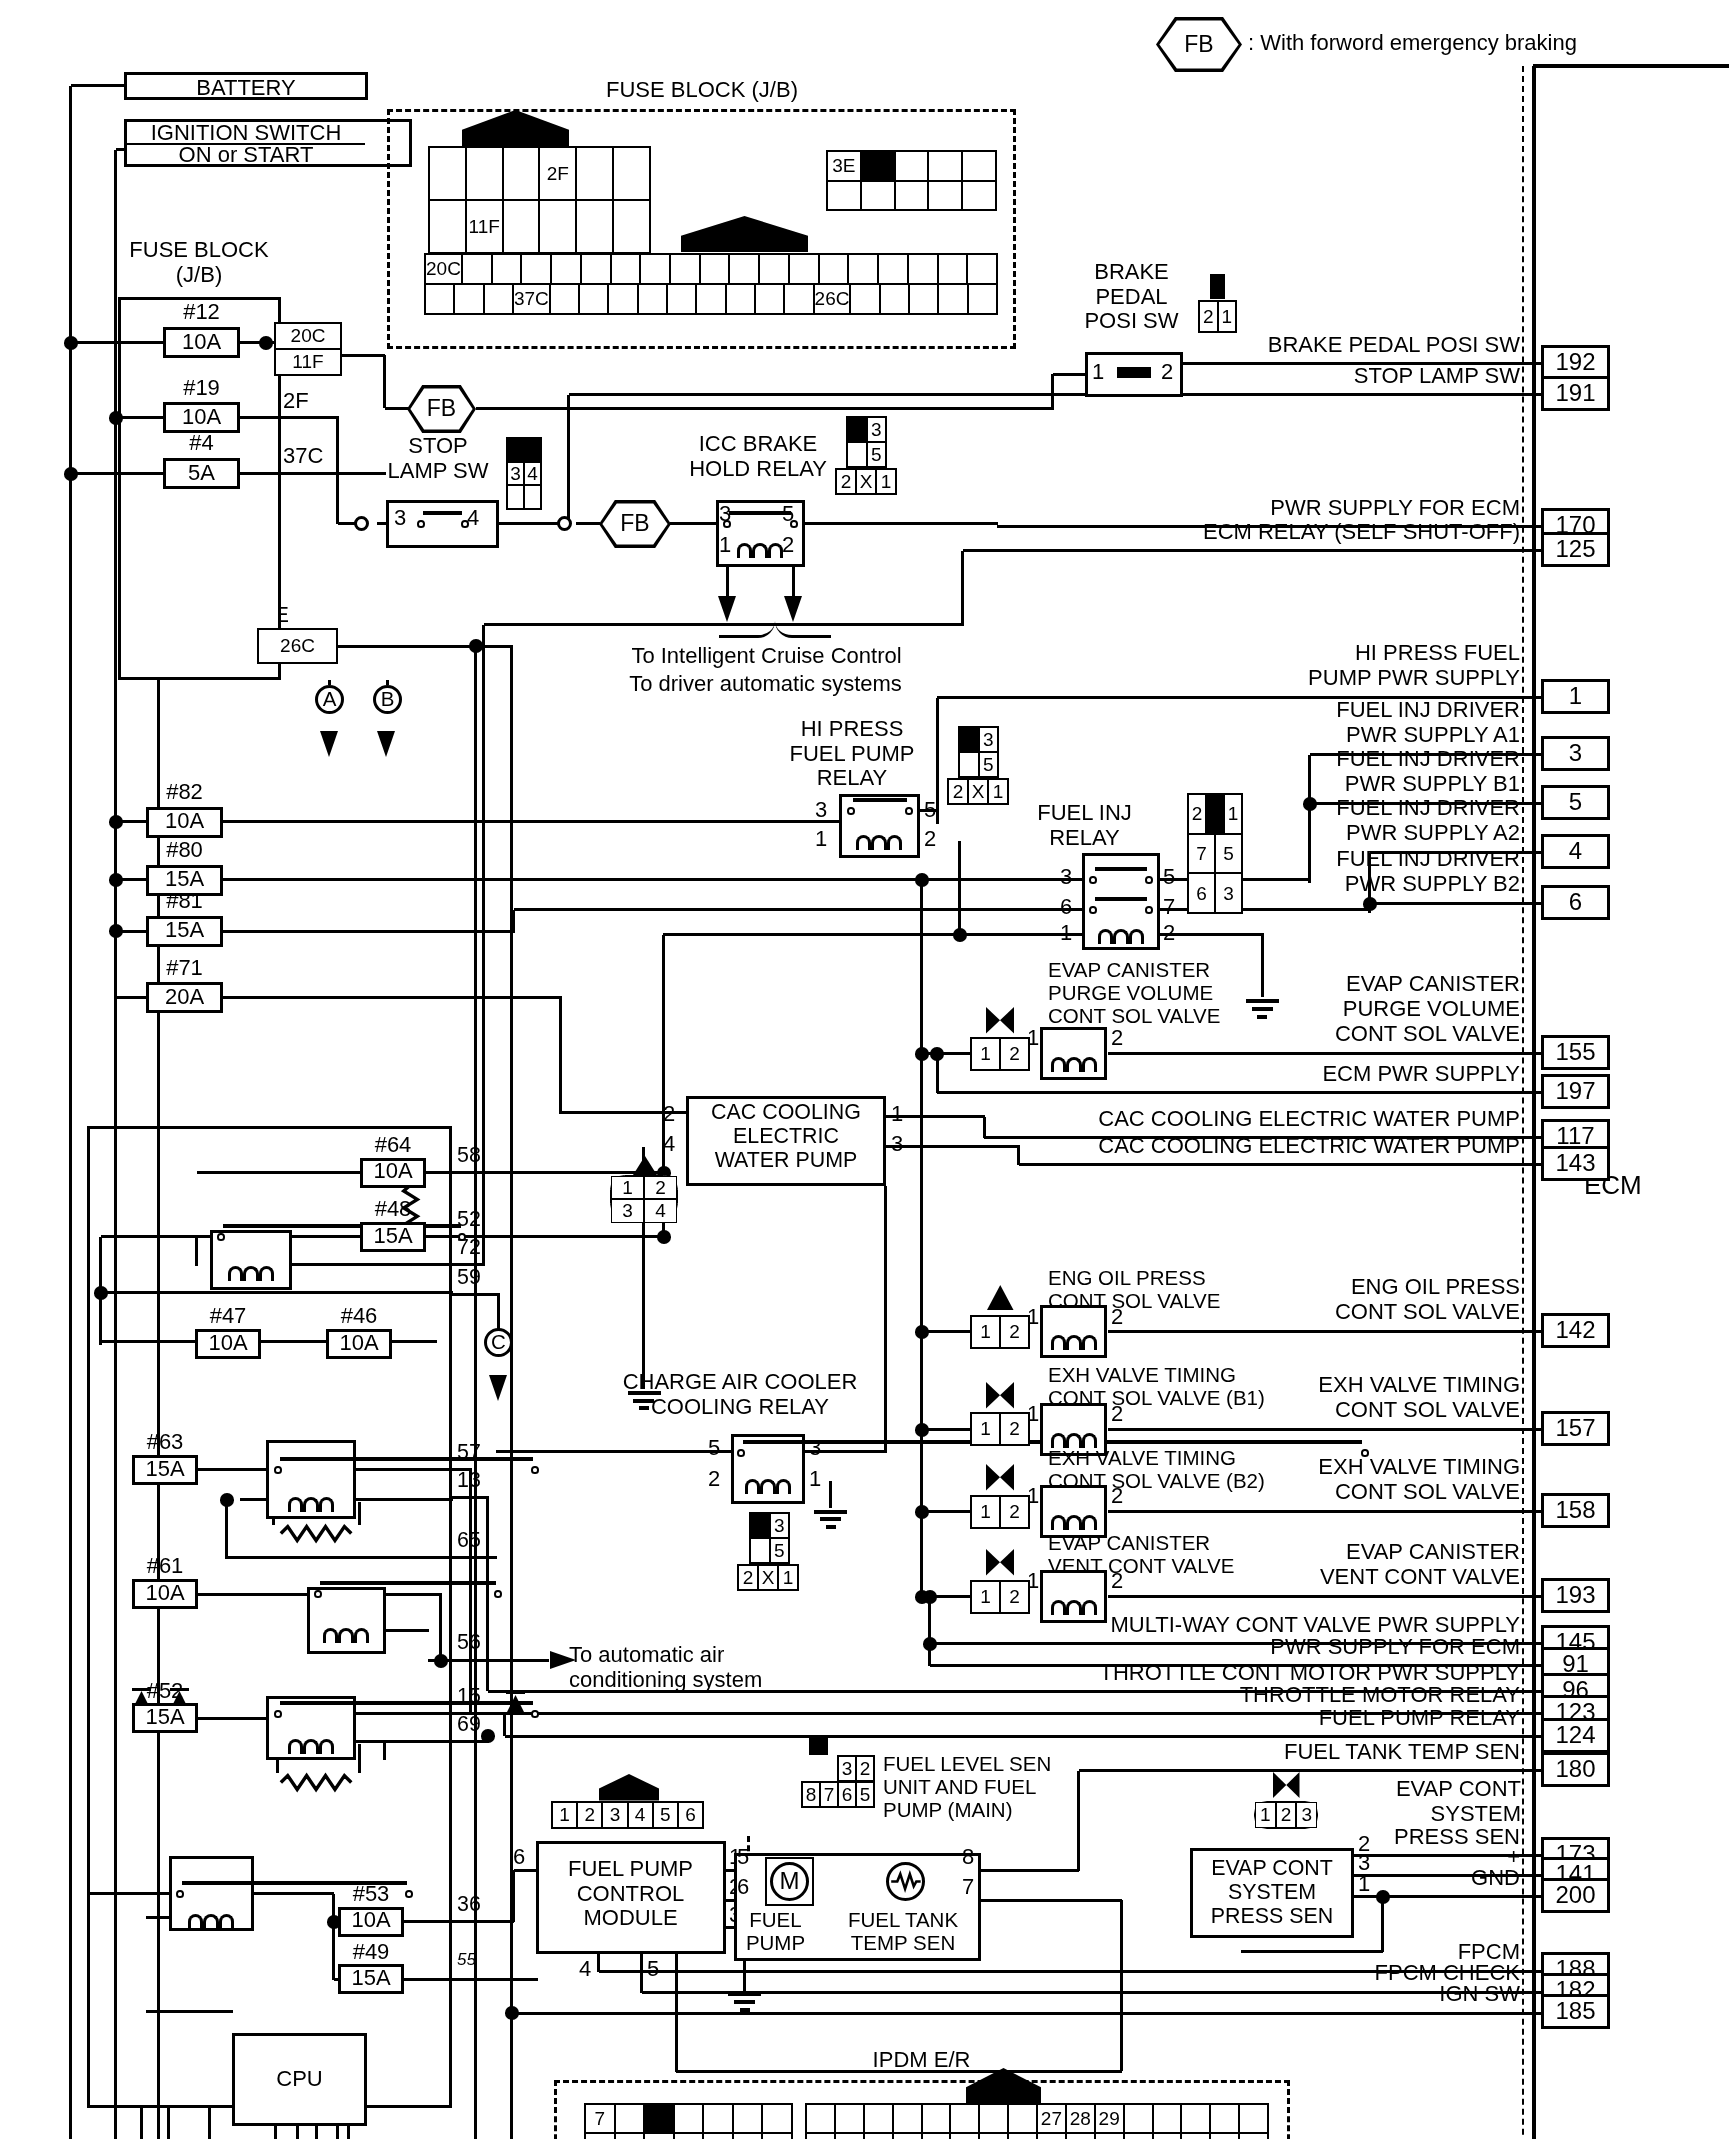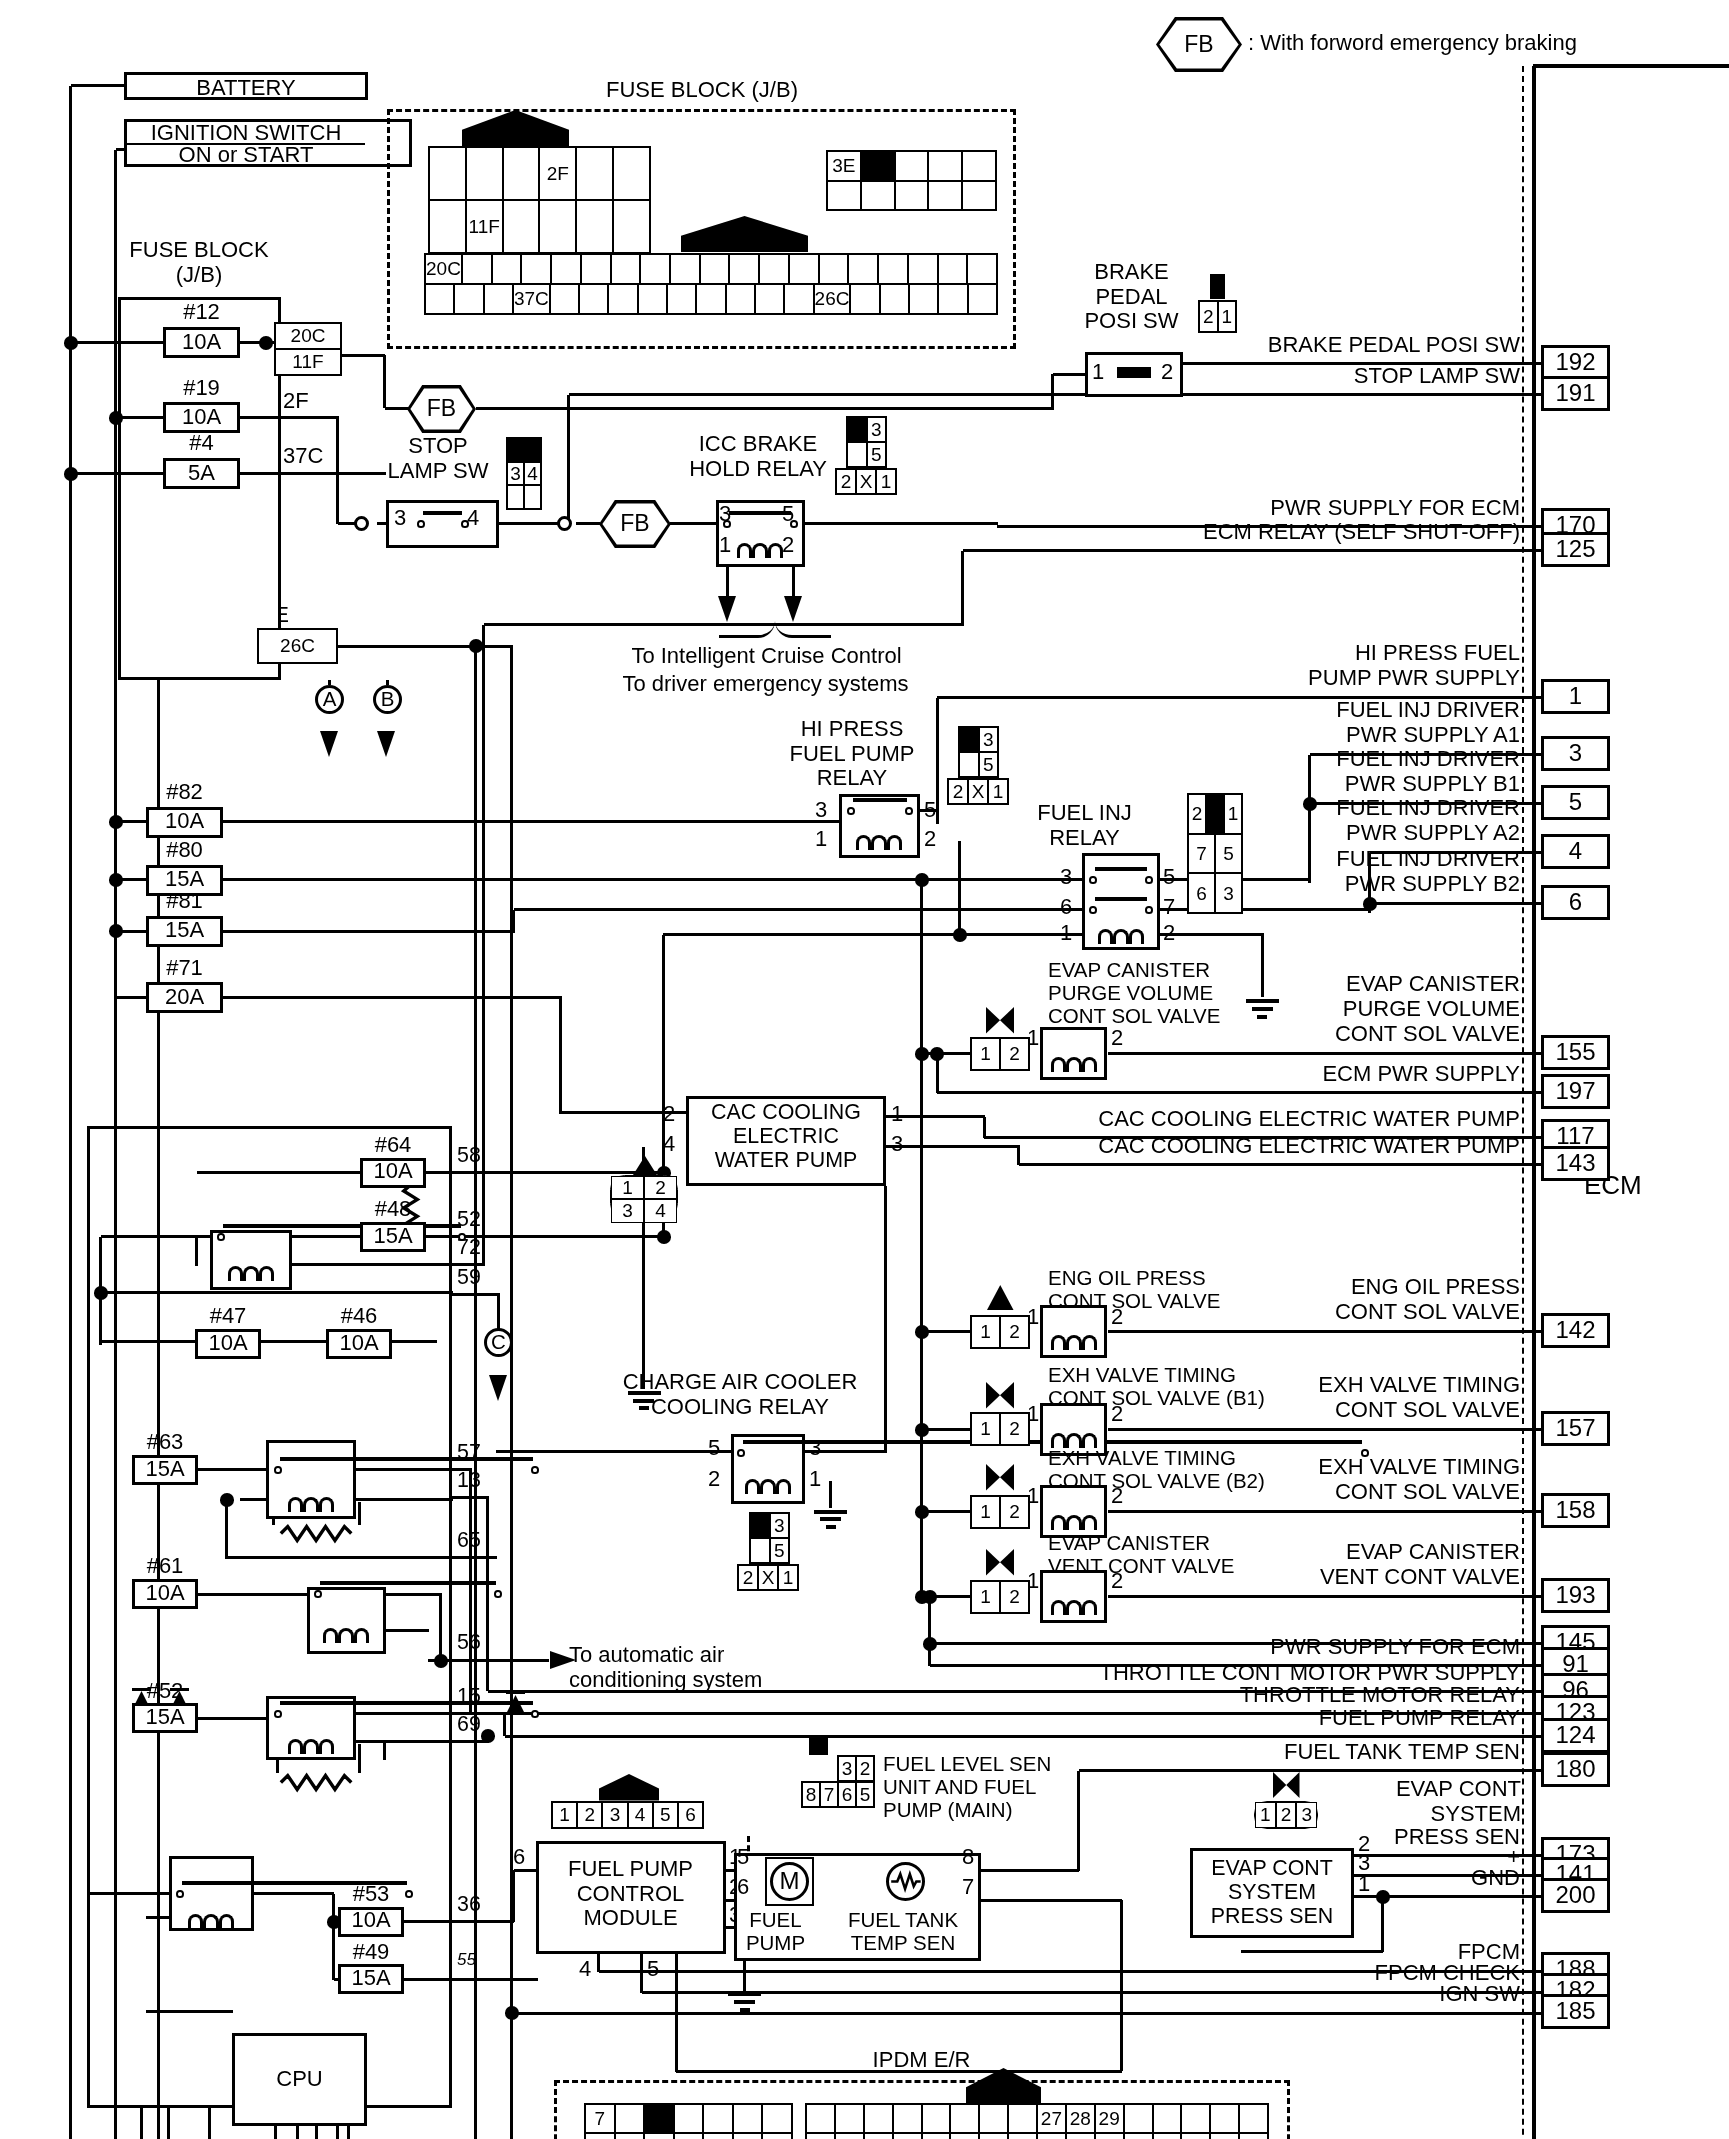--- a/index.html
+++ b/index.html
@@ -60,21 +60,21 @@
   <div class="t ctr" style="left:531px;top:78px;width:342px;">FUSE BLOCK (J/B)</div>
 
   <div class="t ctr" style="left:377px;top:434px;width:122px;">STOP
 LAMP SW</div>
   <div class="t ctr" style="left:668px;top:432px;width:180px;">ICC BRAKE
 HOLD RELAY</div>
   <div class="t ctr" style="left:1061px;top:260px;width:141px;">BRAKE
 PEDAL
 POSI SW</div>
   <div class="t ctr" style="left:608px;top:644px;width:317px;">To Intelligent Cruise Control</div>
-  <div class="t ctr" style="left:603px;top:672px;width:325px;">To driver emergency systems</div>
+  <div class="t ctr" style="left:603px;top:672px;width:325px;">To driver automatic systems</div>
   <div class="t ctr" style="left:779px;top:717px;width:146px;">HI PRESS
 FUEL PUMP
 RELAY</div>
   <div class="t ctr" style="left:1014px;top:801px;width:141px;">FUEL INJ
 RELAY</div>
   <div class="t" style="left:1048px;top:959px;width:188px;font-size:20.5px;">EVAP CANISTER
 PURGE VOLUME
 CONT SOL VALVE</div>
   <div class="t ctr" style="left:599px;top:1370px;width:282px;">CHARGE AIR COOLER
 COOLING RELAY</div>
@@ -951,20 +951,21 @@
     <div class="pinbox" style="left: 1541px; top: 1411px; width: 69px; height: 35px;">157</div>
     <div class="t rt" style="left: 880px; top: 1373px; width: 640px; line-height: 1.13;">EXH VALVE TIMING
 CONT SOL VALVE</div>
     <div class="pinbox" style="left: 1541px; top: 1493px; width: 69px; height: 35px;">158</div>
     <div class="t rt" style="left: 880px; top: 1455px; width: 640px; line-height: 1.13;">EXH VALVE TIMING
 CONT SOL VALVE</div>
     <div class="pinbox" style="left: 1541px; top: 1578px; width: 69px; height: 35px;">193</div>
     <div class="t rt" style="left: 880px; top: 1540px; width: 640px; line-height: 1.13;">EVAP CANISTER
 VENT CONT VALVE</div>
     <div class="pinbox" style="left: 1541px; top: 1625px; width: 69px; height: 35px;">145</div>
+    <div class="t rt" style="left: 880px; top: 1613px; width: 640px; line-height: 1.13;">MULTI-WAY CONT VALVE PWR SUPPLY</div>
     <div class="pinbox" style="left: 1541px; top: 1647px; width: 69px; height: 35px;">91</div>
     <div class="t rt" style="left: 880px; top: 1635px; width: 640px; line-height: 1.13;">PWR SUPPLY FOR ECM</div>
     <div class="pinbox" style="left: 1541px; top: 1673px; width: 69px; height: 35px;">96</div>
     <div class="t rt" style="left: 880px; top: 1661px; width: 640px; line-height: 1.13;">THROTTLE CONT MOTOR PWR SUPPLY</div>
     <div class="pinbox" style="left: 1541px; top: 1695px; width: 69px; height: 35px;">123</div>
     <div class="t rt" style="left: 880px; top: 1683px; width: 640px; line-height: 1.13;">THROTTLE MOTOR RELAY</div>
     <div class="pinbox" style="left: 1541px; top: 1718px; width: 69px; height: 35px;">124</div>
     <div class="t rt" style="left: 880px; top: 1706px; width: 640px; line-height: 1.13;">FUEL PUMP RELAY</div>
     <div class="pinbox" style="left: 1541px; top: 1752px; width: 69px; height: 35px;">180</div>
     <div class="t rt" style="left: 880px; top: 1740px; width: 640px; line-height: 1.13;">FUEL TANK TEMP SEN</div>

